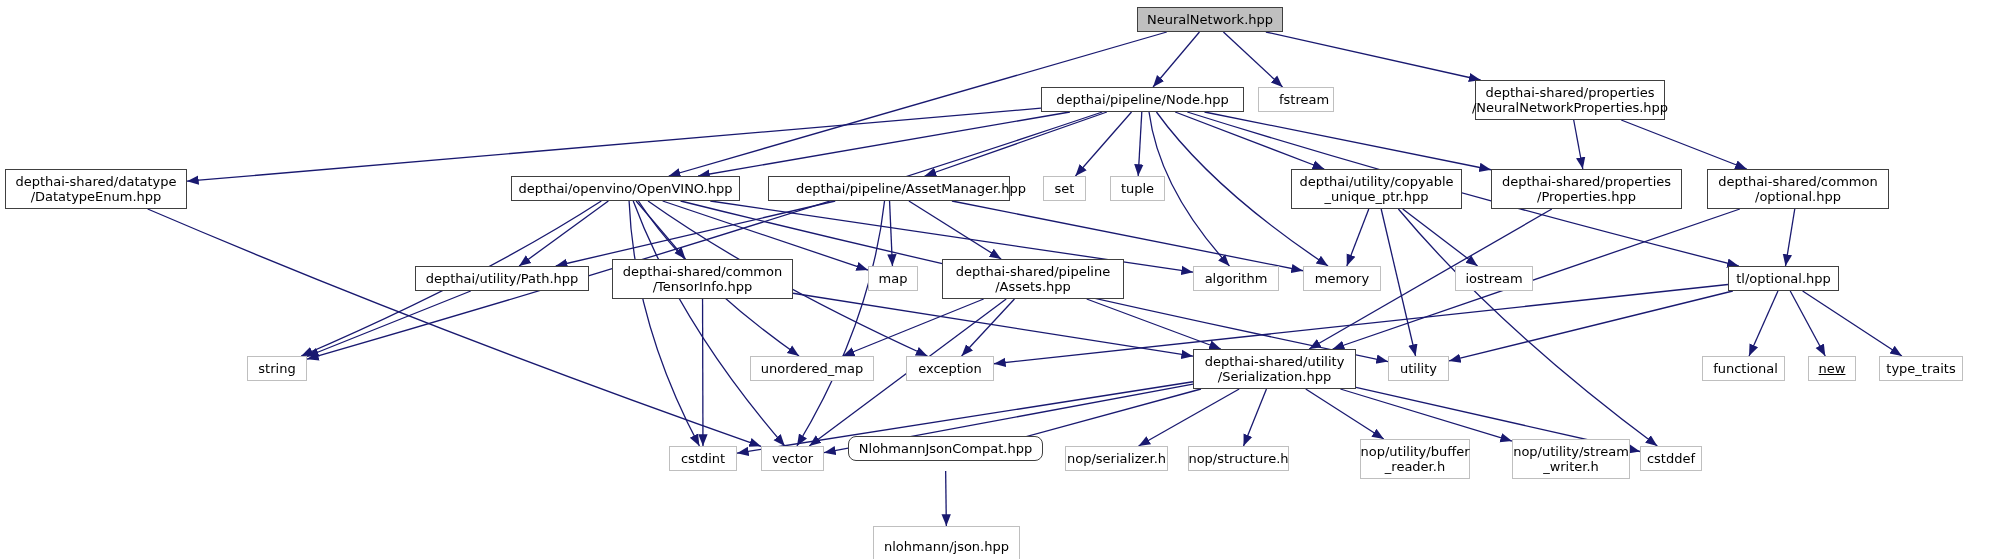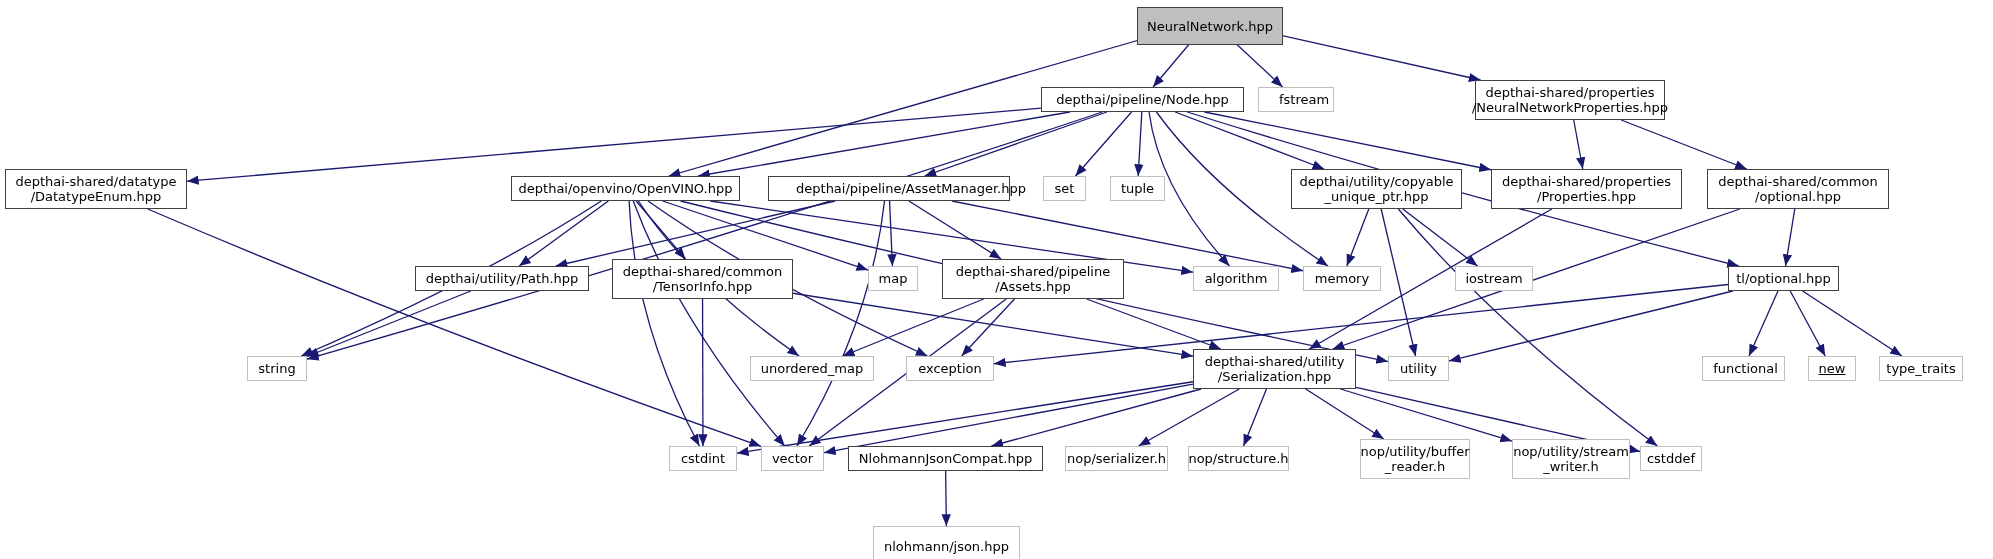--- a/index.html
+++ b/index.html
@@ -77,21 +77,21 @@
       <path d="M1193,381.7633420822397 L737,453.1754155730534" fill="none" stroke="#191970" stroke-width="1.3" marker-end="url(#arrow)"></path>
       <path d="M1193,384.13329875518673 L824,452.6509336099585" fill="none" stroke="#191970" stroke-width="1.3" marker-end="url(#arrow)"></path>
       <path d="M1200.9804469273743,389 L991.4497206703911,446" fill="none" stroke="#191970" stroke-width="1.3" marker-end="url(#arrow)"></path>
       <path d="M1239.1927374301677,389 L1138.5670391061453,446" fill="none" stroke="#191970" stroke-width="1.3" marker-end="url(#arrow)"></path>
       <path d="M1266.45530726257,389 L1243.5279329608938,446" fill="none" stroke="#191970" stroke-width="1.3" marker-end="url(#arrow)"></path>
       <path d="M1305.7222222222222,389 L1383.7777777777778,439" fill="none" stroke="#191970" stroke-width="1.3" marker-end="url(#arrow)"></path>
       <path d="M1340.388888888889,389 L1512,441.0910623946037" fill="none" stroke="#191970" stroke-width="1.3" marker-end="url(#arrow)"></path>
       <path d="M1356,387.3965952080706 L1640,451.50252206809586" fill="none" stroke="#191970" stroke-width="1.3" marker-end="url(#arrow)"></path>
       <path d="M945.65625,471 L946.34375,526" fill="none" stroke="#191970" stroke-width="1.3" marker-end="url(#arrow)"></path>
     </svg>
-<div class="node root" style="left: 1137px; top: 7px; width: 146px; height: 38px;">NeuralNetwork.hpp</div>
+<div class="node root" style="left: 1137px; top: 7px; width: 146px; height: 25px;">NeuralNetwork.hpp</div>
     <div class="node local" style="left: 1041px; top: 87px; width: 203px; height: 25px;">depthai/pipeline/Node.hpp</div>
     <div class="node sys" style="left: 1258px; top: 87px; width: 76px; height: 25px; padding-left: 20px;">fstream</div>
     <div class="node local" style="left: 1475px; top: 80px; width: 190px; height: 40px;">depthai-shared/properties
 /NeuralNetworkProperties.hpp</div>
     <div class="node local" style="left: 5px; top: 169px; width: 182px; height: 40px;">depthai-shared/datatype
 /DatatypeEnum.hpp</div>
     <div class="node local" style="left: 511px; top: 176px; width: 229px; height: 25px;">depthai/openvino/OpenVINO.hpp</div>
     <div class="node local" style="left: 768px; top: 176px; width: 242px; height: 25px; padding-left: 48px;">depthai/pipeline/AssetManager.hpp</div>
     <div class="node sys" style="left: 1043px; top: 176px; width: 43px; height: 25px;">set</div>
     <div class="node sys" style="left: 1110px; top: 176px; width: 55px; height: 25px;">tuple</div>
@@ -115,21 +115,21 @@
     <div class="node sys" style="left: 750px; top: 356px; width: 124px; height: 25px;">unordered_map</div>
     <div class="node sys" style="left: 906px; top: 356px; width: 88px; height: 25px;">exception</div>
     <div class="node local" style="left: 1193px; top: 349px; width: 163px; height: 40px;">depthai-shared/utility
 /Serialization.hpp</div>
     <div class="node sys" style="left: 1388px; top: 356px; width: 61px; height: 25px;">utility</div>
     <div class="node sys" style="left: 1702px; top: 356px; width: 83px; height: 25px; padding-left: 8px;">functional</div>
     <div class="node sys" style="left: 1808px; top: 356px; width: 48px; height: 25px; text-decoration: underline;">new</div>
     <div class="node sys" style="left: 1879px; top: 356px; width: 84px; height: 25px;">type_traits</div>
     <div class="node sys" style="left: 669px; top: 446px; width: 68px; height: 25px;">cstdint</div>
     <div class="node sys" style="left: 761px; top: 446px; width: 63px; height: 25px;">vector</div>
-    <div class="node local" style="left: 848px; top: 446px; width: 195px; height: 25px;">NlohmannJsonCompat.hpp</div>
+    <div class="node local" style="left: 848px; top: 436px; width: 195px; height: 25px; border-radius: 8px;">NlohmannJsonCompat.hpp</div>
     <div class="node sys" style="left: 1065px; top: 446px; width: 103px; height: 25px;">nop/serializer.h</div>
     <div class="node sys" style="left: 1188px; top: 446px; width: 101px; height: 25px;">nop/structure.h</div>
     <div class="node sys" style="left: 1360px; top: 439px; width: 110px; height: 40px;">nop/utility/buffer
 _reader.h</div>
     <div class="node sys" style="left: 1512px; top: 439px; width: 118px; height: 40px;">nop/utility/stream
 _writer.h</div>
     <div class="node sys" style="left: 1640px; top: 446px; width: 62px; height: 25px;">cstddef</div>
     <div class="node sys" style="left: 873px; top: 526px; width: 147px; height: 41px;">nlohmann/json.hpp</div>
   </div>
 

